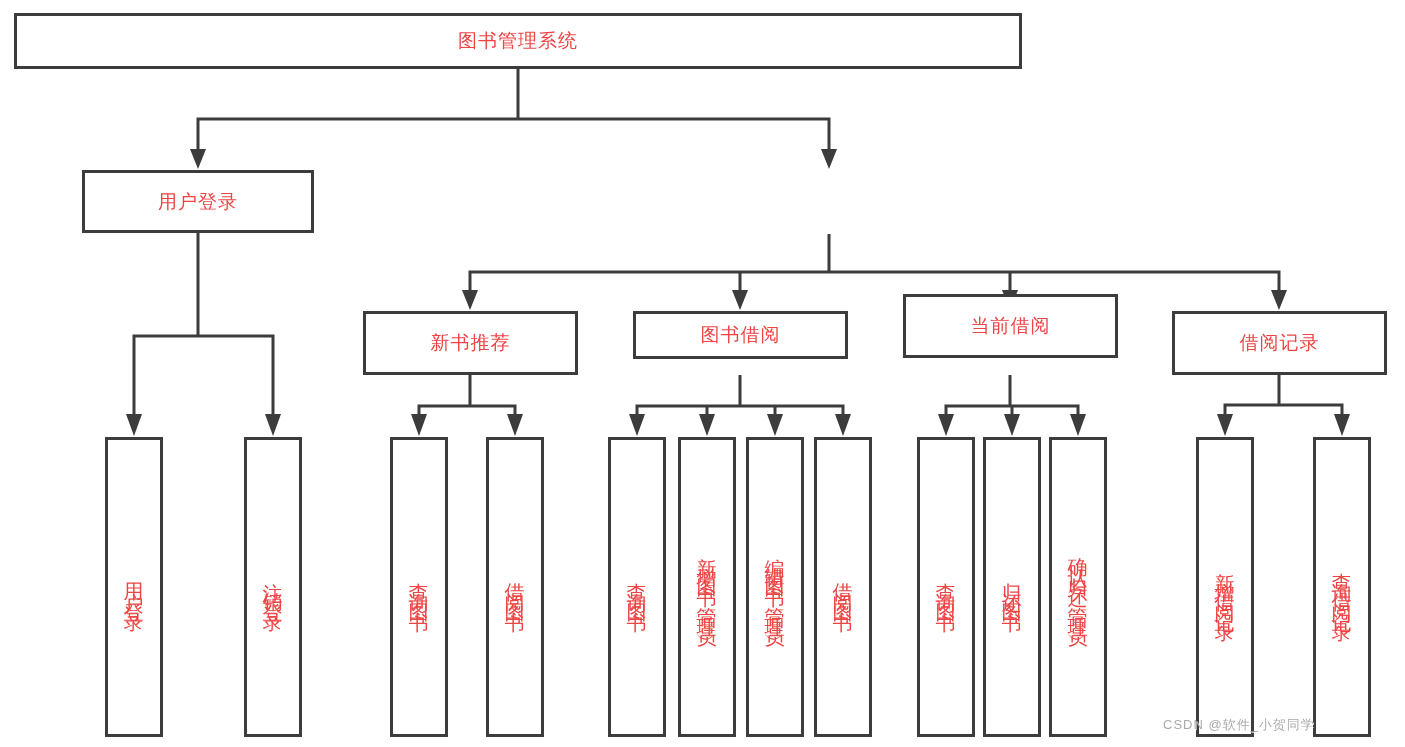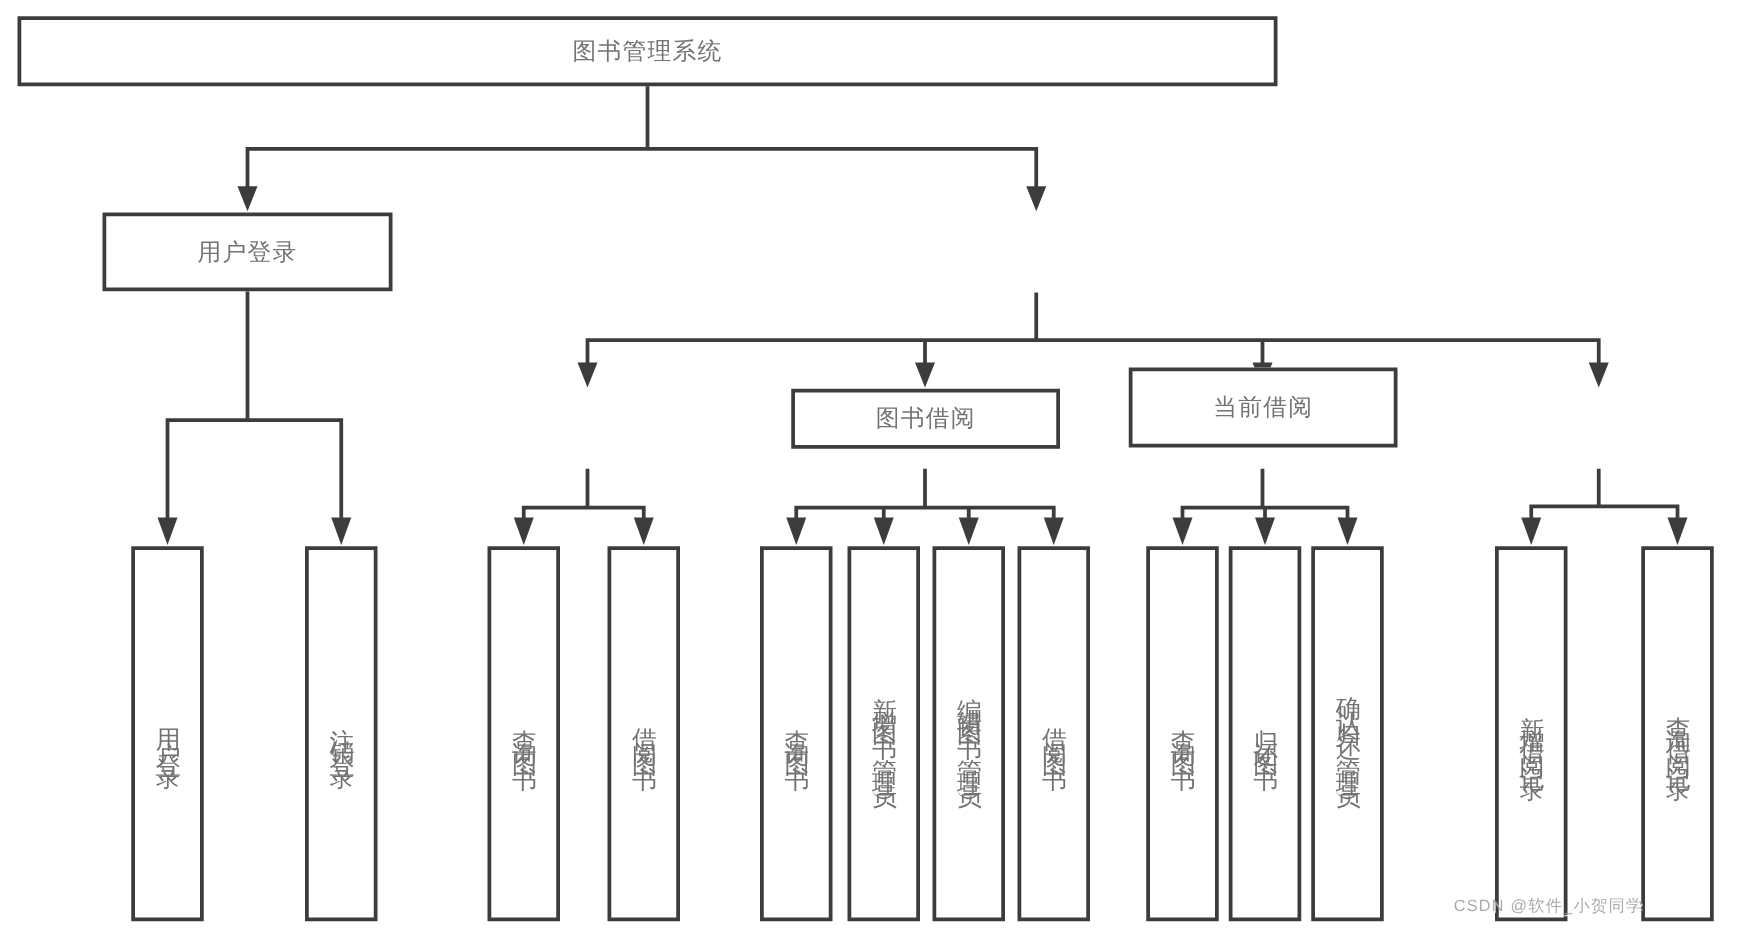--- a/index.html
+++ b/index.html
@@ -14,21 +14,21 @@
   #connectors {
     position: absolute;
     left: 0; top: 0;
     width: 1405px; height: 747px;
   }
   .node {
     position: absolute;
     box-sizing: border-box;
     background: #ffffff;
     border: 3px solid #3c3c3c;
-    color: #737373;
+    color: #ef4444;
     display: flex;
     align-items: center;
     justify-content: center;
     font-size: 19px;
     letter-spacing: 1px;
     text-align: center;
   }
   .leaf {
     writing-mode: vertical-rl;
     text-orientation: mixed;
@@ -83,22 +83,24 @@
       <polygon points="1070,414 1086,414 1078,436"></polygon>
       <polygon points="1217,414 1233,414 1225,436"></polygon>
       <polygon points="1334,414 1350,414 1342,436"></polygon>
     </g>
   </svg>
 
   <div class="node" style="left:14px; top:13px; width:1008px; height:56px;">图书管理系统</div>
 
   <div class="node" style="left:82px; top:170px; width:232px; height:63px;">用户登录</div>
 
+  <div class="node" style="left:363px; top:311px; width:215px; height:64px;">新书推荐</div>
   <div class="node" style="left:633px; top:311px; width:215px; height:48px;">图书借阅</div>
   <div class="node" style="left:903px; top:294px; width:215px; height:64px;">当前借阅</div>
+  <div class="node" style="left:1172px; top:311px; width:215px; height:64px;">借阅记录</div>
 
   <div class="node leaf" style="left:105px; top:437px; width:58px; height:300px;">用户登录</div>
   <div class="node leaf" style="left:244px; top:437px; width:58px; height:300px;">注销登录</div>
 
   <div class="node leaf" style="left:390px; top:437px; width:58px; height:300px;">查询图书</div>
   <div class="node leaf" style="left:486px; top:437px; width:58px; height:300px;">借阅图书</div>
 
   <div class="node leaf" style="left:608px; top:437px; width:58px; height:300px;">查询图书</div>
   <div class="node leaf" style="left:678px; top:437px; width:58px; height:300px;">新增图书（管理员）</div>
   <div class="node leaf" style="left:746px; top:437px; width:58px; height:300px;">编辑图书（管理员）</div>

